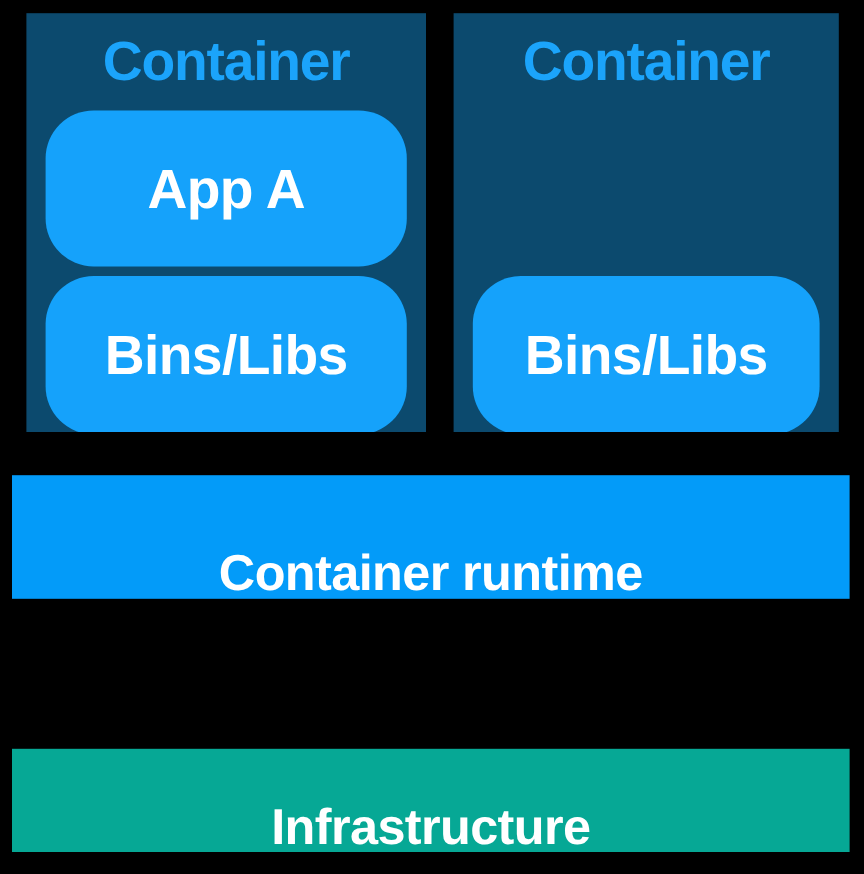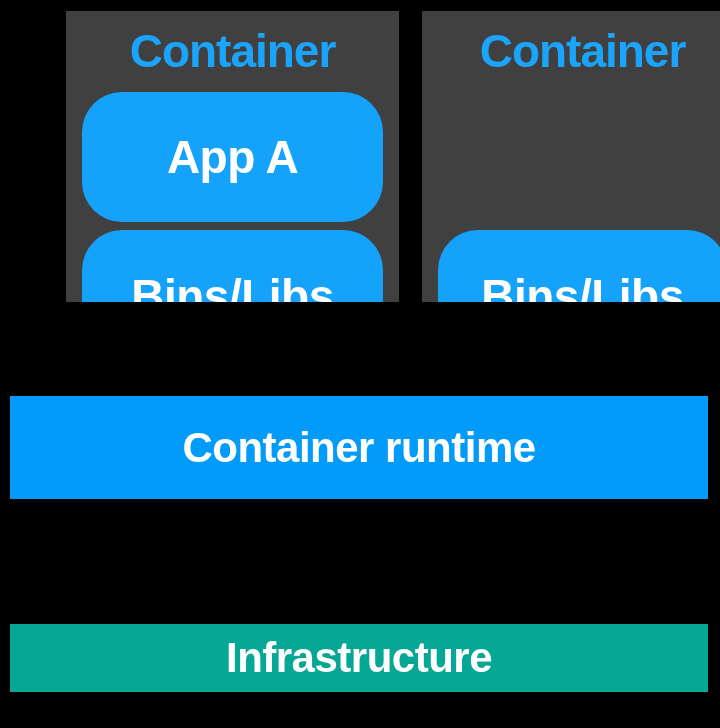--- a/index.html
+++ b/index.html
@@ -18,24 +18,23 @@
     position: relative;
     width: 720px;
     height: 728px;
     background: #000000;
   }
 
   
   .container-box {
     position: absolute;
     top: 11px;
-    height: 291px;
-    background: #404040;
+    height: 349px;
+    background: #0c4a6e;
     overflow: hidden;
-    margin-left: 44px;
   }
   #container-left  { left: 22px;  width: 333px; }
   #container-right { left: 378px; width: 321px; }
 
   .container-watermark {
     position: absolute;
     top: 16px;
     left: 0;
     width: 100%;
     text-align: center;
@@ -69,35 +68,35 @@
     white-space: nowrap;
     line-height: 1;
   }
 
   
   .band {
     position: absolute;
     left: 10px;
     width: 698px;
     display: flex;
-    align-items: center;
+    align-items: flex-end;
     justify-content: center;
   }
   .band-label {
     color: #ffffff;
     font-size: 42px;
     font-weight: bold;
     letter-spacing: -0.5px;
     white-space: nowrap;
     line-height: 1;
   }
 
   #band-runtime { top: 396px; height: 103px; background: #039bf9; }
   #band-hostos  { top: 510px; height: 104px; background: #5cbdfb; }
-  #band-infra   { top: 624px; height: 68px;  background: #06a895; }
+  #band-infra   { top: 624px; height: 86px;  background: #06a895; }
 </style>
 </head>
 <body>
 
 <div id="stack">
 
   <div class="container-box" id="container-left">
     <div class="container-watermark">Container</div>
     <div class="inner-box inner-app">
       <span class="inner-label">App A</span>

